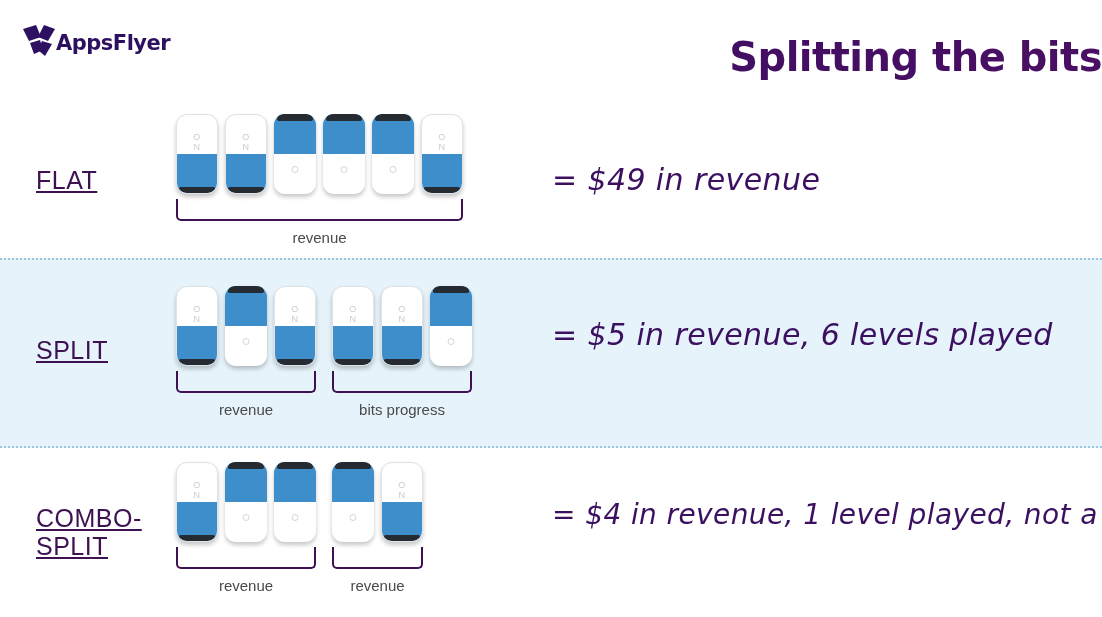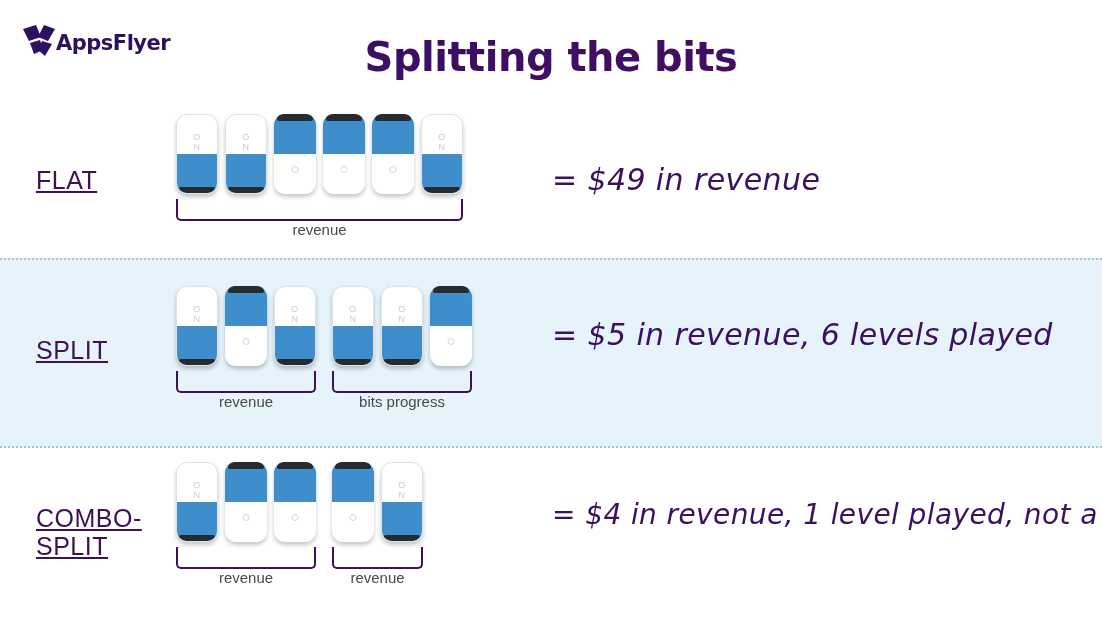--- a/index.html
+++ b/index.html
@@ -33,21 +33,21 @@
     letter-spacing: -0.5px;
     line-height: 1;
     margin-left: -4px;
   }
 
   .deck-title {
     position: absolute;
     left: 0;
     right: 0;
     top: 34px;
-    text-align: center;
+    text-align: right;
     font-family: "DejaVu Sans", sans-serif;
     font-size: 40px;
     font-weight: 700;
     letter-spacing: -0.5px;
     background: linear-gradient(90deg, #1c2a9e 0%, #3d1470 14%, #3c0e63 40%, #4a0f63 100%);
     -webkit-background-clip: text;
     background-clip: text;
     color: transparent;
   }
 
@@ -153,21 +153,21 @@
   .bracket {
     margin-top: 5px;
     height: 22px;
     width: 100%;
     box-sizing: border-box;
     border: 2px solid #3d1152;
     border-top: none;
     border-radius: 0 0 5px 5px;
   }
   .group-caption {
-    margin-top: 0;
+    margin-top: 8px;
     font-family: "Liberation Sans", sans-serif;
     font-size: 15px;
     color: #4a4a4a;
     white-space: nowrap;
   }
 
   
   .result {
     position: absolute;
     left: 552px;

